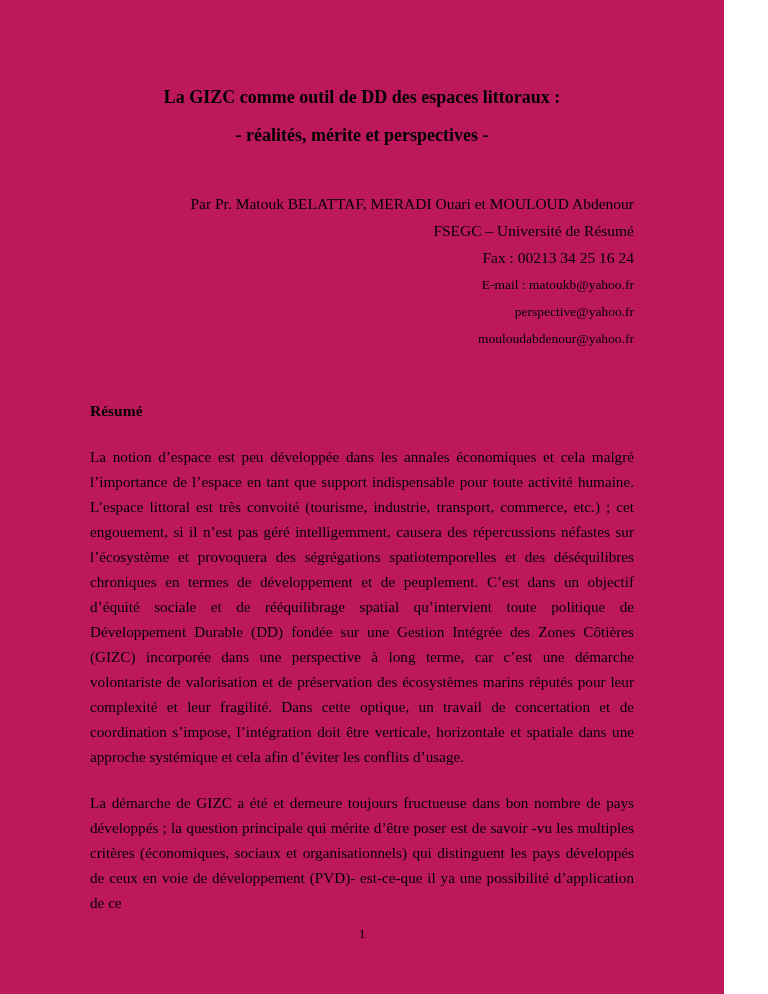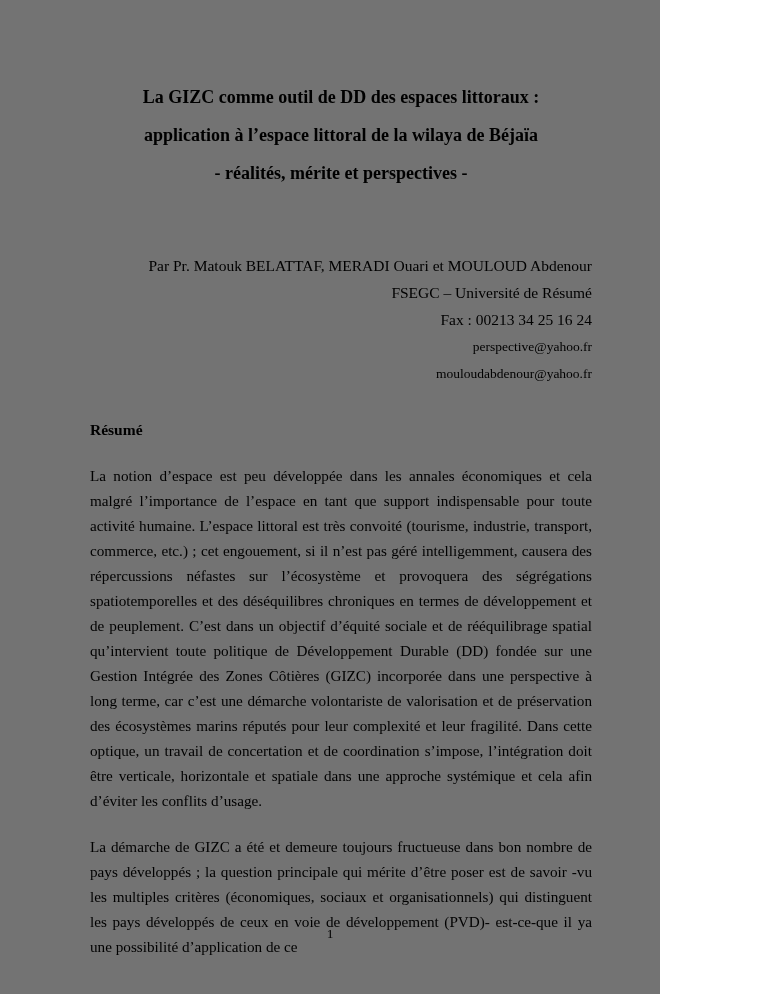--- a/index.html
+++ b/index.html
@@ -6,41 +6,41 @@
   html, body { background: #ffffff; }
   body {
     width: 768px;
     height: 994px;
     font-family: "Liberation Serif", "DejaVu Serif", serif;
     color: #000000;
     overflow: hidden;
   }
   .page {
     position: relative;
-    width: 660px;
+    width: 724px;
     height: 994px;
-    background: #737373;
-    padding: 78px 68px 0 90px;
+    background: #be185d;
+    padding: 78px 90px 0 90px;
   }
   .title {
     text-align: center;
     font-size: 18px;
     font-weight: bold;
     line-height: 38px;
   }
   .title .tline { display: block; }
   .authors {
-    margin-top: 60px;
+    margin-top: 36px;
     text-align: right;
     font-size: 15.5px;
     line-height: 27px;
   }
   .authors .a-line:nth-child(n+4) { font-size: 13.5px; }
   .resume-heading {
-    margin-top: 30px;
+    margin-top: 46px;
     font-weight: bold;
     font-size: 15.5px;
     line-height: 25px;
   }
   .para {
     text-align: justify;
     font-size: 15.2px;
     line-height: 25px;
     margin-top: 21px;
   }
@@ -53,28 +53,28 @@
     font-size: 13.5px;
   }
 </style>
 </head>
 <body>
 
 <div class="page">
 
   <h1 class="title">
     <span class="tline">La GIZC comme outil de DD des espaces littoraux :</span>
-    <span class="tline">application à l’espace littoral de la wilaya de Béjaïa</span>
     <span class="tline">- réalités, mérite et perspectives -</span>
   </h1>
 
   <div class="authors">
     <div class="a-line">Par Pr. Matouk BELATTAF,  MERADI Ouari et MOULOUD Abdenour</div>
     <div class="a-line">FSEGC – Université de Résumé</div>
     <div class="a-line">Fax : 00213 34 25 16 24</div>
+    <div class="a-line">E-mail : matoukb@yahoo.fr</div>
     <div class="a-line">perspective@yahoo.fr</div>
     <div class="a-line">mouloudabdenour@yahoo.fr</div>
   </div>
 
   <div class="resume-heading">Résumé</div>
 
   <p class="para">La notion d’espace est peu développée dans les annales économiques et cela malgré l’importance de l’espace en tant que support indispensable pour toute activité humaine. L’espace littoral est très convoité (tourisme, industrie, transport, commerce, etc.) ; cet engouement, si il n’est pas géré intelligemment, causera des répercussions néfastes sur l’écosystème et provoquera des ségrégations spatiotemporelles et des déséquilibres chroniques en  termes de développement et de peuplement. C’est dans un objectif d’équité sociale et de rééquilibrage spatial qu’intervient toute politique de Développement Durable (DD) fondée sur une Gestion Intégrée des Zones Côtières (GIZC) incorporée dans une perspective à long terme, car c’est une démarche volontariste de valorisation et de préservation des écosystèmes marins réputés pour leur complexité et leur fragilité. Dans cette optique, un travail de concertation et de coordination s’impose, l’intégration doit être verticale, horizontale et spatiale dans une approche systémique et cela afin d’éviter les conflits d’usage.</p>
   <p class="para">La démarche de GIZC a été et demeure toujours fructueuse dans bon nombre de pays développés ; la question principale qui mérite d’être poser est de savoir -vu les multiples critères (économiques, sociaux et organisationnels) qui distinguent les pays développés de ceux en voie de développement (PVD)- est-ce-que il ya une possibilité d’application de ce</p>
 
   <div class="page-number">1</div>

